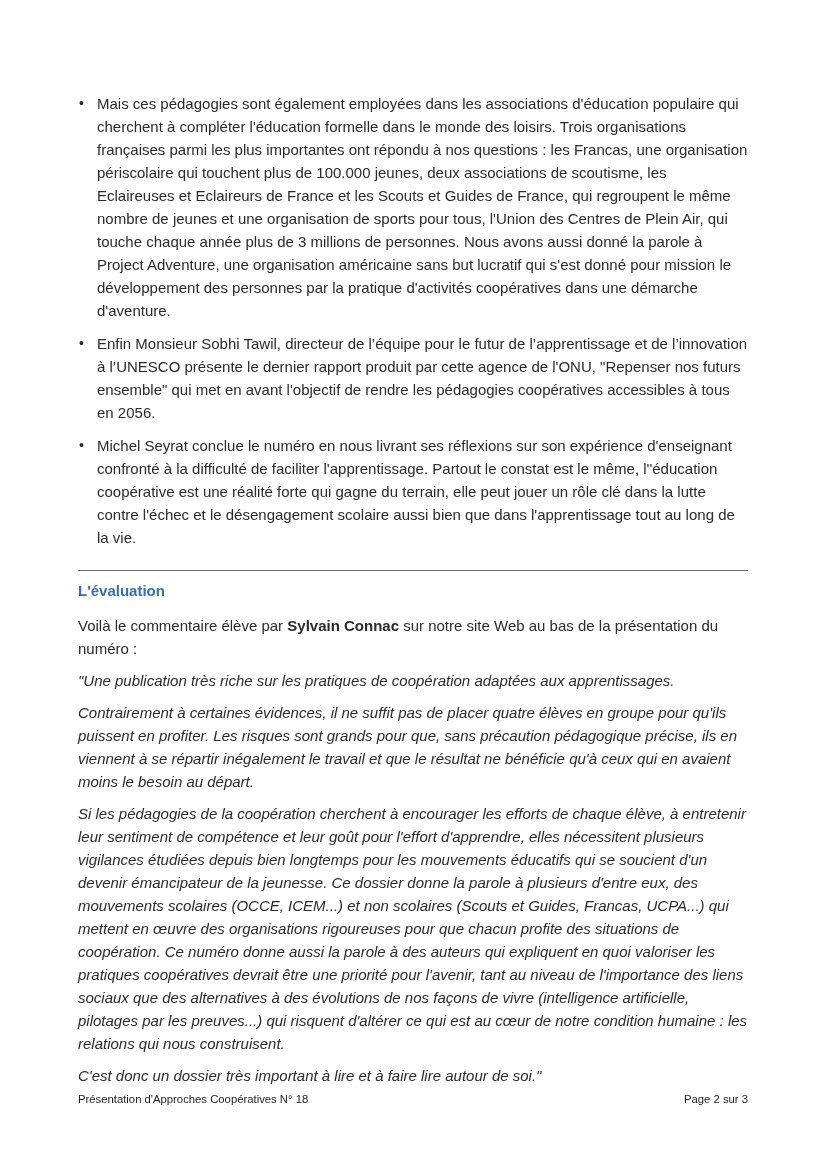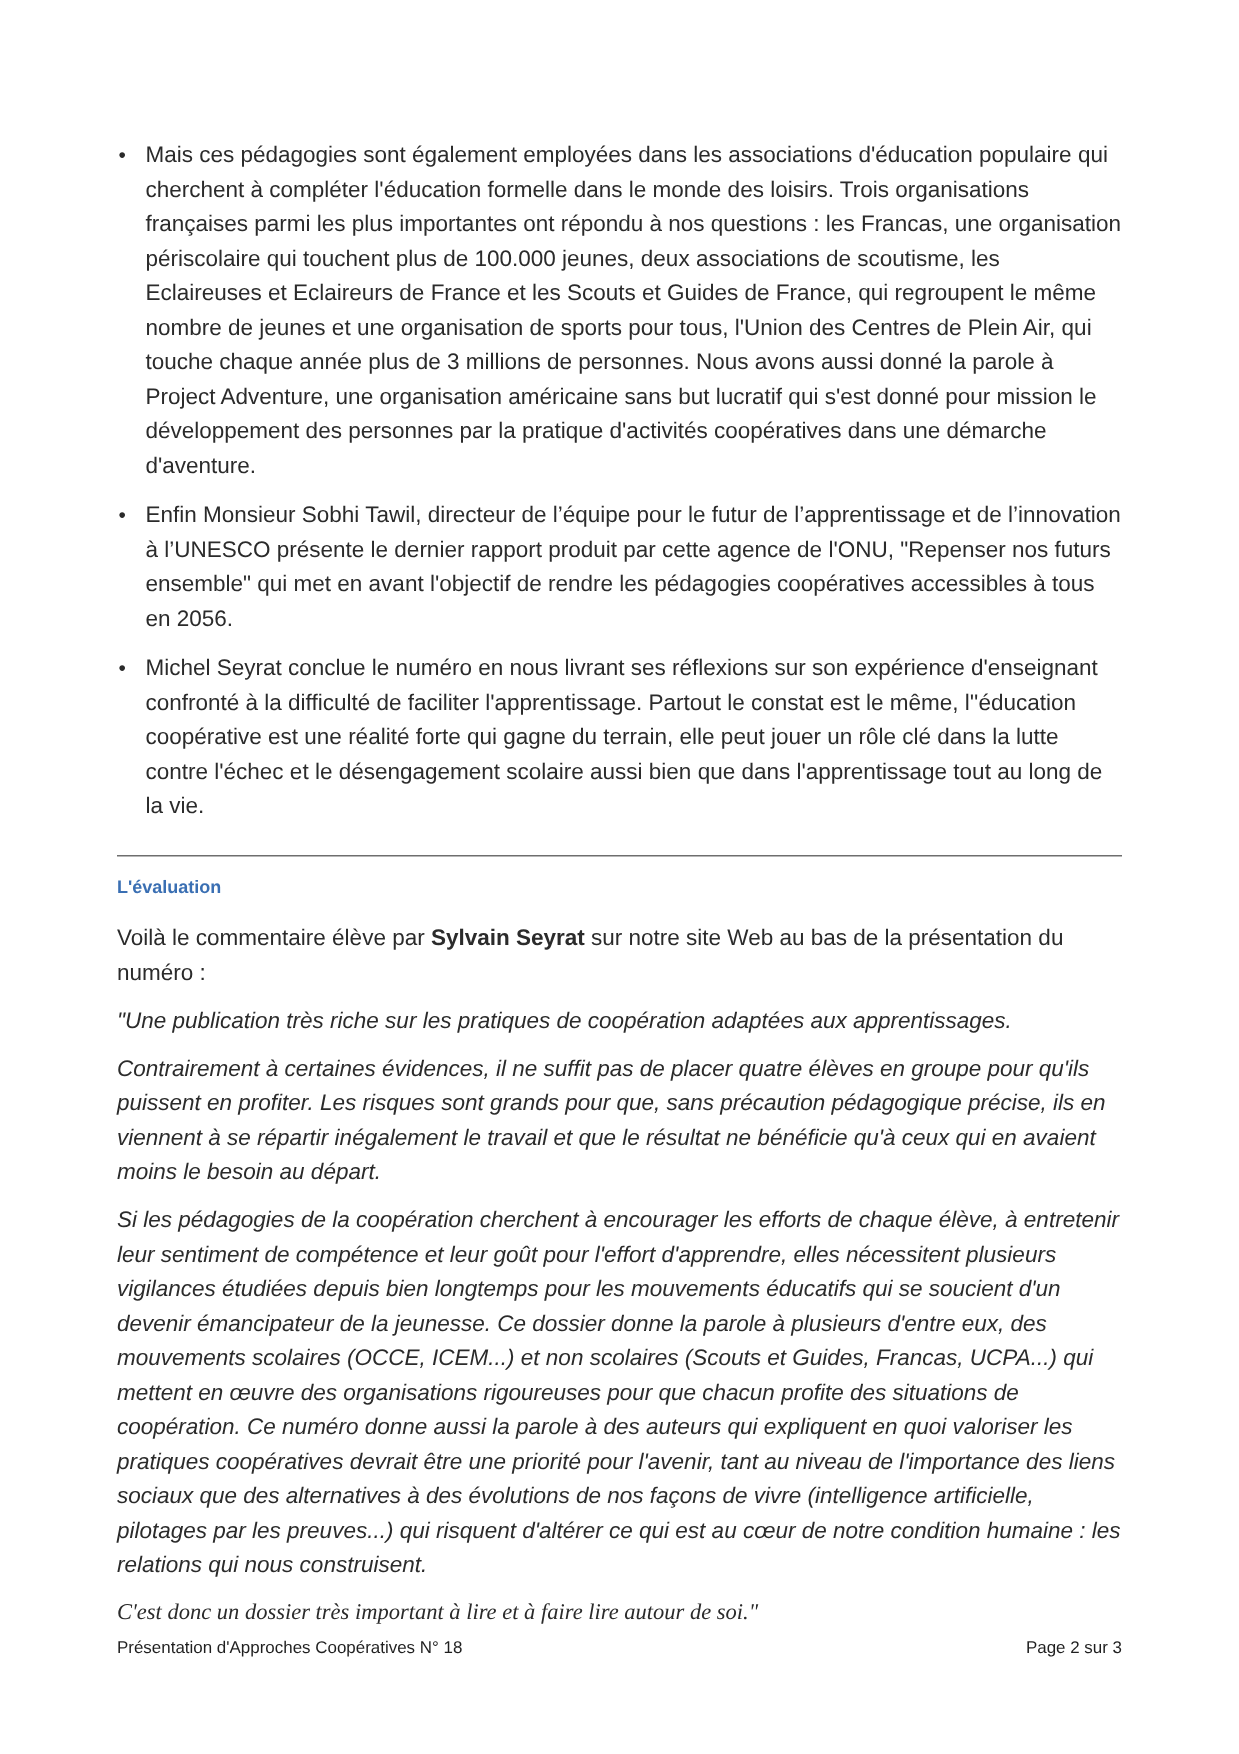--- a/index.html
+++ b/index.html
@@ -42,39 +42,38 @@
     line-height: 23px;
     color: #2b2b2b;
   }
   .rule {
     border: none;
     border-top: 1.4px solid #6e6e6e;
     margin: 21px 0 0 0;
   }
   .heading {
     margin: 9px 0 0 0;
-    font-size: 12px;
+    font-size: 15px;
     line-height: 22px;
     font-weight: bold;
     color: #3a6fb3;
   }
   p.intro {
     margin: 12px 0 9px 0;
     font-size: 15px;
     line-height: 23px;
   }
   p.quote {
     margin: 0 0 9px 0;
     font-size: 15px;
     line-height: 23px;
     font-style: italic;
   }
   p.quote:last-of-type {
     margin-bottom: 0;
-    font-family: Liberation Serif, serif;
   }
   .footer {
     position: absolute;
     left: 78px;
     right: 78px;
     top: 1092px;
     display: flex;
     justify-content: space-between;
     font-size: 11.3px;
     line-height: 15px;
@@ -99,21 +98,21 @@
       <li>
         <span class="marker">•</span>
         <span>Michel Seyrat conclue le numéro en nous livrant ses réflexions sur son expérience d'enseignant confronté à la difficulté de faciliter l'apprentissage. Partout le constat est le même, l''éducation coopérative est une réalité forte qui gagne du terrain, elle peut jouer un rôle clé dans la lutte contre l'échec et le désengagement scolaire aussi bien que dans l'apprentissage tout au long de la vie.</span>
       </li>
     </ul>
 
     <hr class="rule">
 
     <h2 class="heading">L'évaluation</h2>
 
-    <p class="intro"><span>Voilà le commentaire élève par </span><strong>Sylvain Seyrat</strong><span> sur notre site Web au bas de la présentation du numéro :</span></p>
+    <p class="intro"><span>Voilà le commentaire élève par </span><strong>Sylvain Connac</strong><span> sur notre site Web au bas de la présentation du numéro :</span></p>
 
     <p class="quote">"Une publication très riche sur les pratiques de coopération adaptées aux apprentissages.</p>
     <p class="quote">Contrairement à certaines évidences, il ne suffit pas de placer quatre élèves en groupe pour qu'ils puissent en profiter. Les risques sont grands pour que, sans précaution pédagogique précise, ils en viennent à se répartir inégalement le travail et que le résultat ne bénéficie qu'à ceux qui en avaient moins le besoin au départ.</p>
     <p class="quote">Si les pédagogies de la coopération cherchent à encourager les efforts de chaque élève, à entretenir leur sentiment de compétence et leur goût pour l'effort d'apprendre, elles nécessitent plusieurs vigilances étudiées depuis bien longtemps pour les mouvements éducatifs qui se soucient d'un devenir émancipateur de la jeunesse. Ce dossier donne la parole à plusieurs d'entre eux, des mouvements scolaires (OCCE, ICEM...) et non scolaires (Scouts et Guides, Francas, UCPA...) qui mettent en œuvre des organisations rigoureuses pour que chacun profite des situations de coopération. Ce numéro donne aussi la parole à des auteurs qui expliquent en quoi valoriser les pratiques coopératives devrait être une priorité pour l'avenir, tant au niveau de l'importance des liens sociaux que des alternatives à des évolutions de nos façons de vivre (intelligence artificielle, pilotages par les preuves...) qui risquent d'altérer ce qui est au cœur de notre condition humaine : les relations qui nous construisent.</p>
     <p class="quote">C'est donc un dossier très important à lire et à faire lire autour de soi."</p>
 
   </div>
 
   <div class="footer">
     <span>Présentation d'Approches Coopératives N° 18</span>

